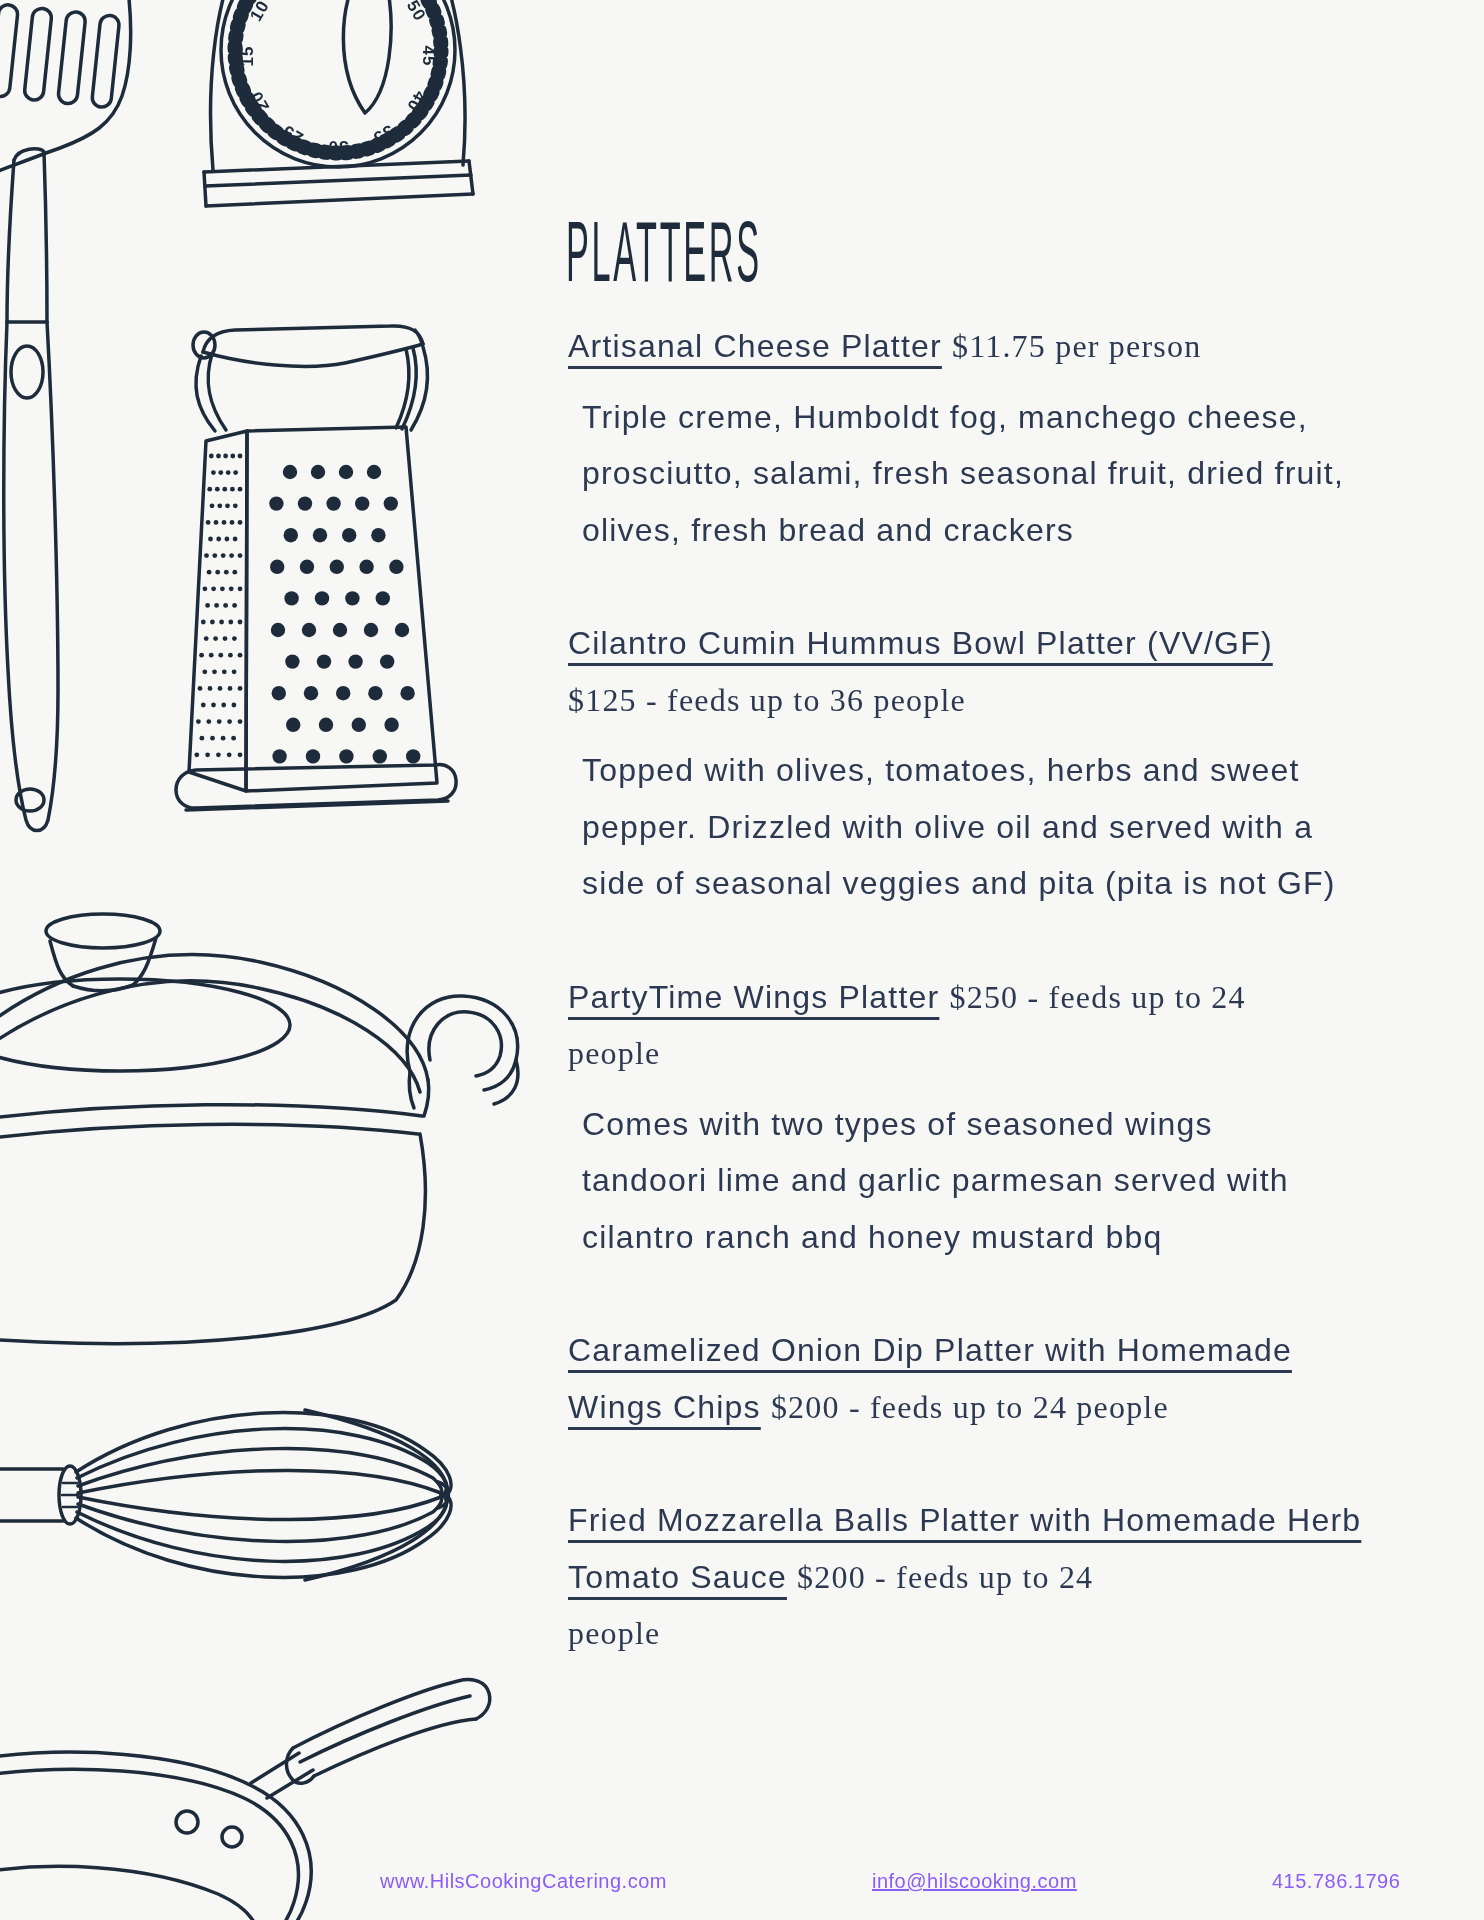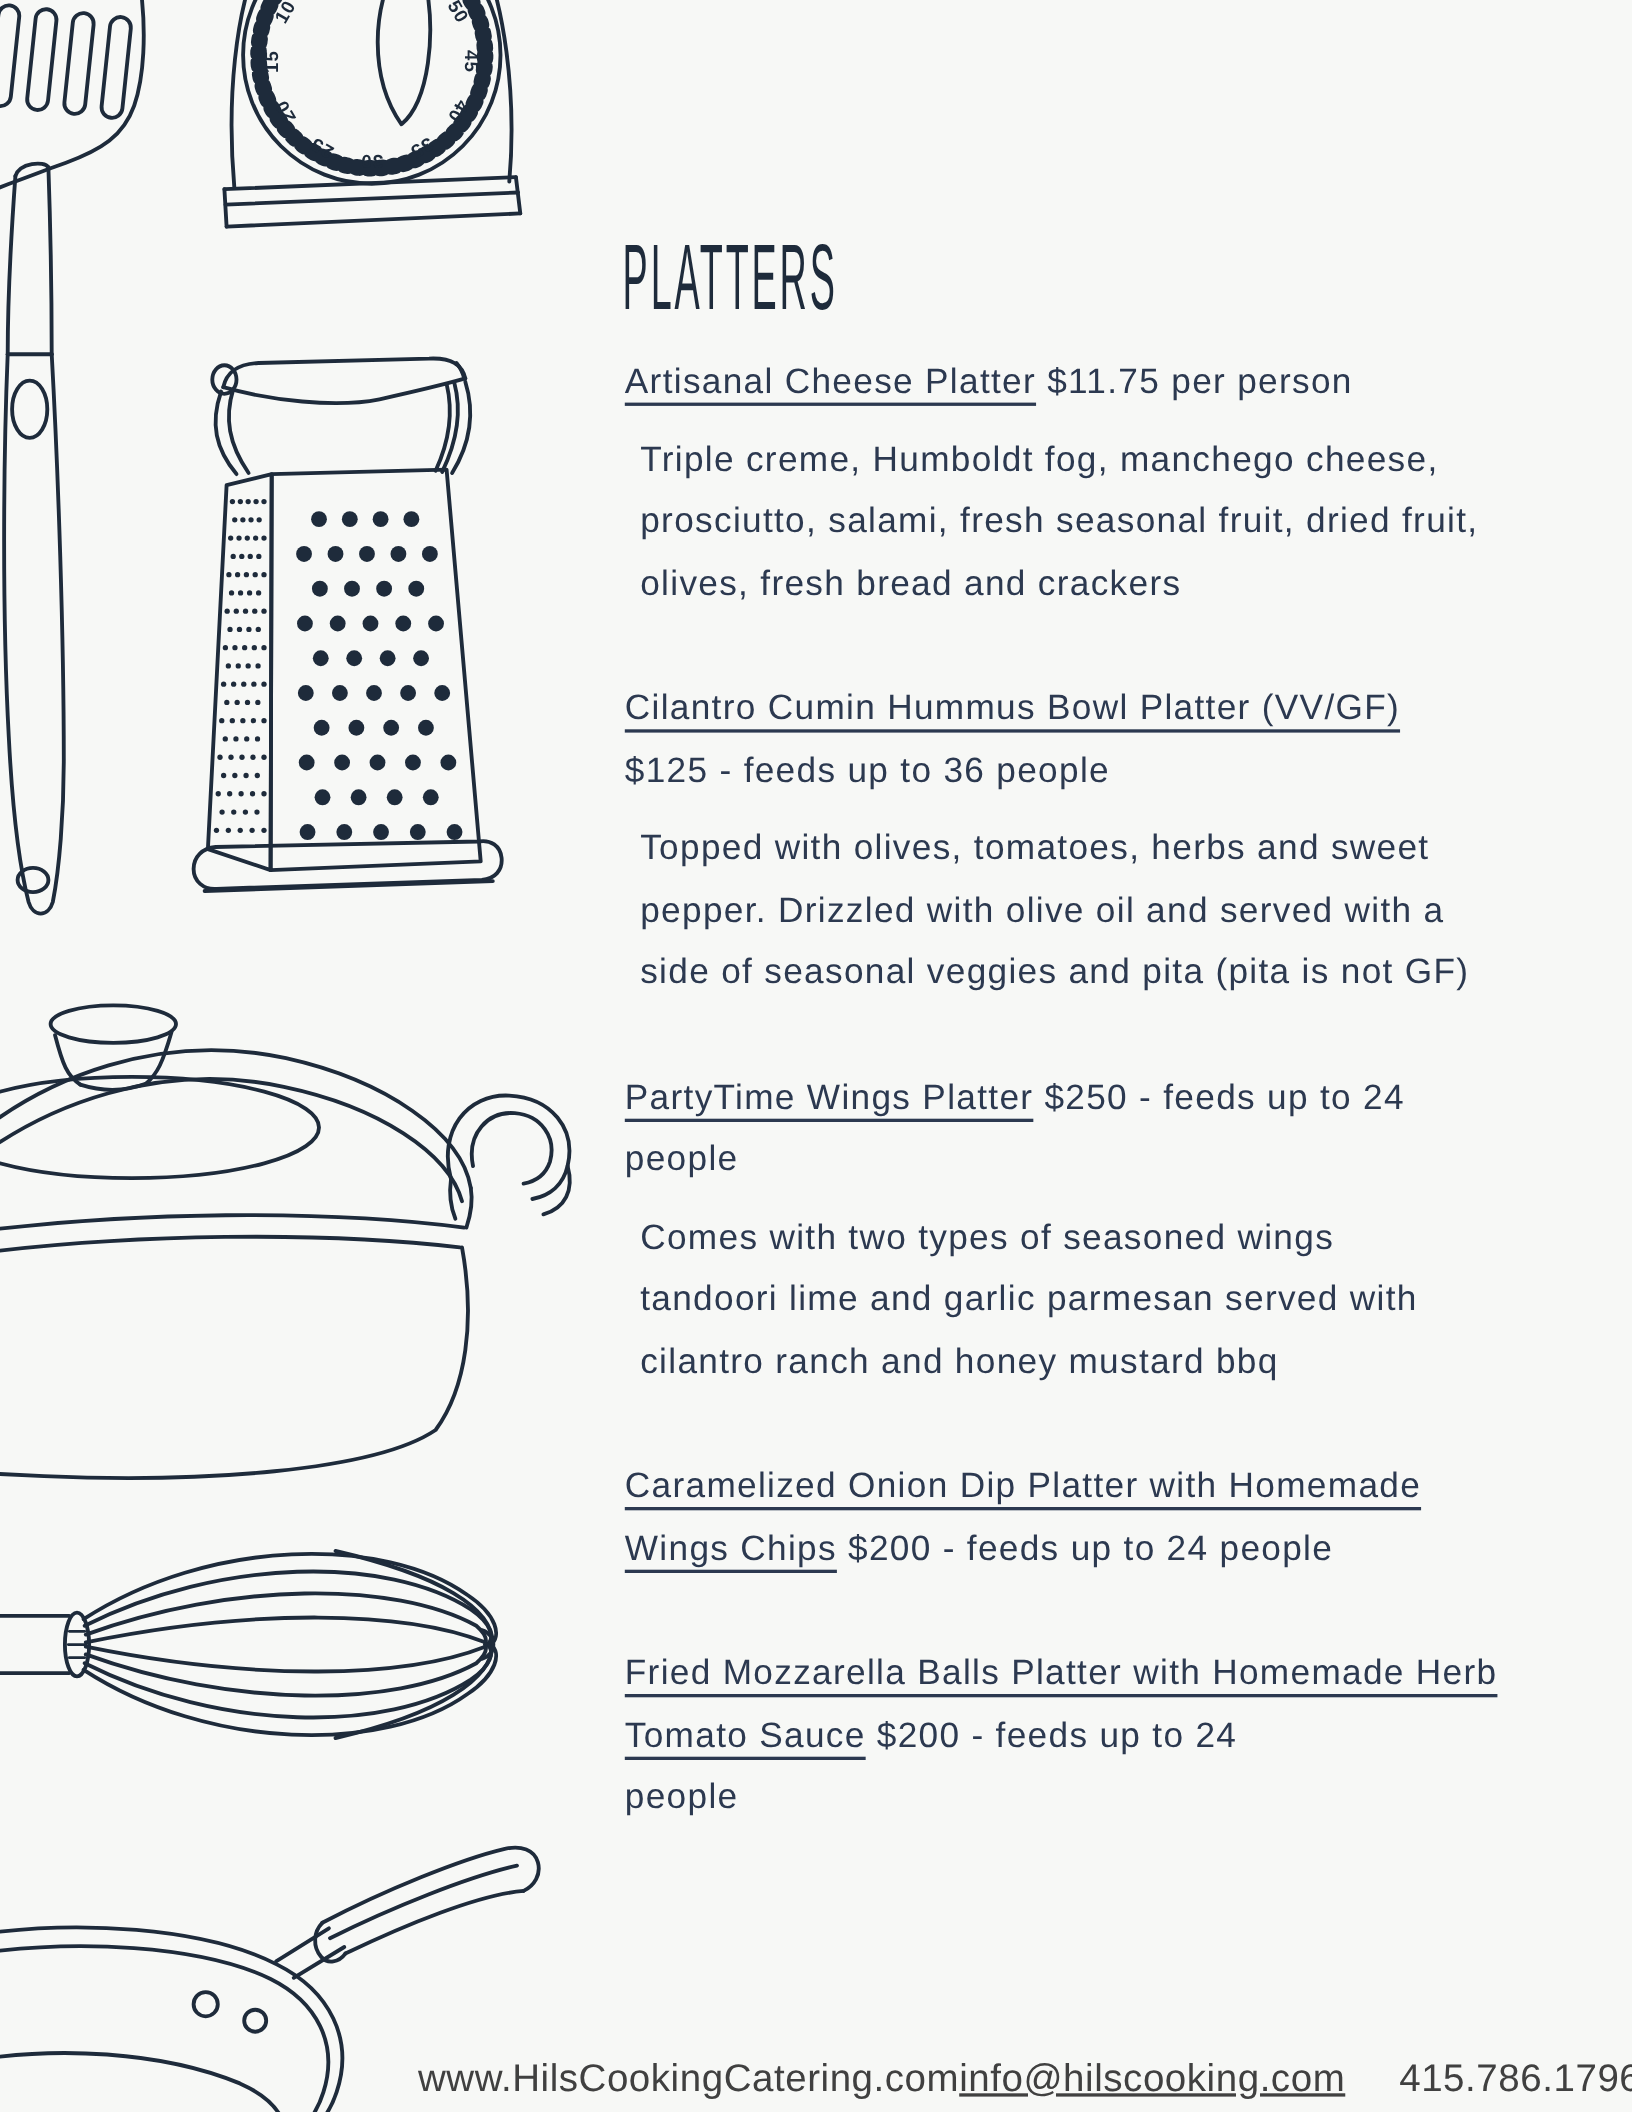--- a/index.html
+++ b/index.html
@@ -27,26 +27,26 @@
   .menu{
     position:absolute; left:568px; top:318px; width:800px;
     color:#2c3950; font-size:32px; line-height:56.5px; letter-spacing:1.2px;
     font-weight:400;
   }
   .menu-item{margin:0 0 57px 0;}
   .item-header{margin:0;}
   .item-name{
     text-decoration:underline; text-decoration-thickness:3px; text-underline-offset:9px;text-align:right;
   }
-  .item-price{white-space:pre-line;}
+  .item-price{white-space:pre-line;font-family:Liberation Serif, serif;}
   .item-header.stacked .item-price{display:block;}
   .item-desc{margin:14px; white-space:pre;}
   .item-desc:empty{display:none;}
   .footer{position:absolute; left:0; top:1870px; width:1484px; height:40px;
-    color:#404040; font-size:35px; letter-spacing:0.5px;}
+    color:#8b5cf6; font-size:20px; letter-spacing:0.5px;}
   .footer .f{position:absolute; top:0; white-space:nowrap;}
   .f-website{left:380px;}
   .f-email{left:872px;text-decoration:underline;}
   .f-phone{left:1272px;}
 </style>
 </head>
 <body>
 
 <div class="page">
 

